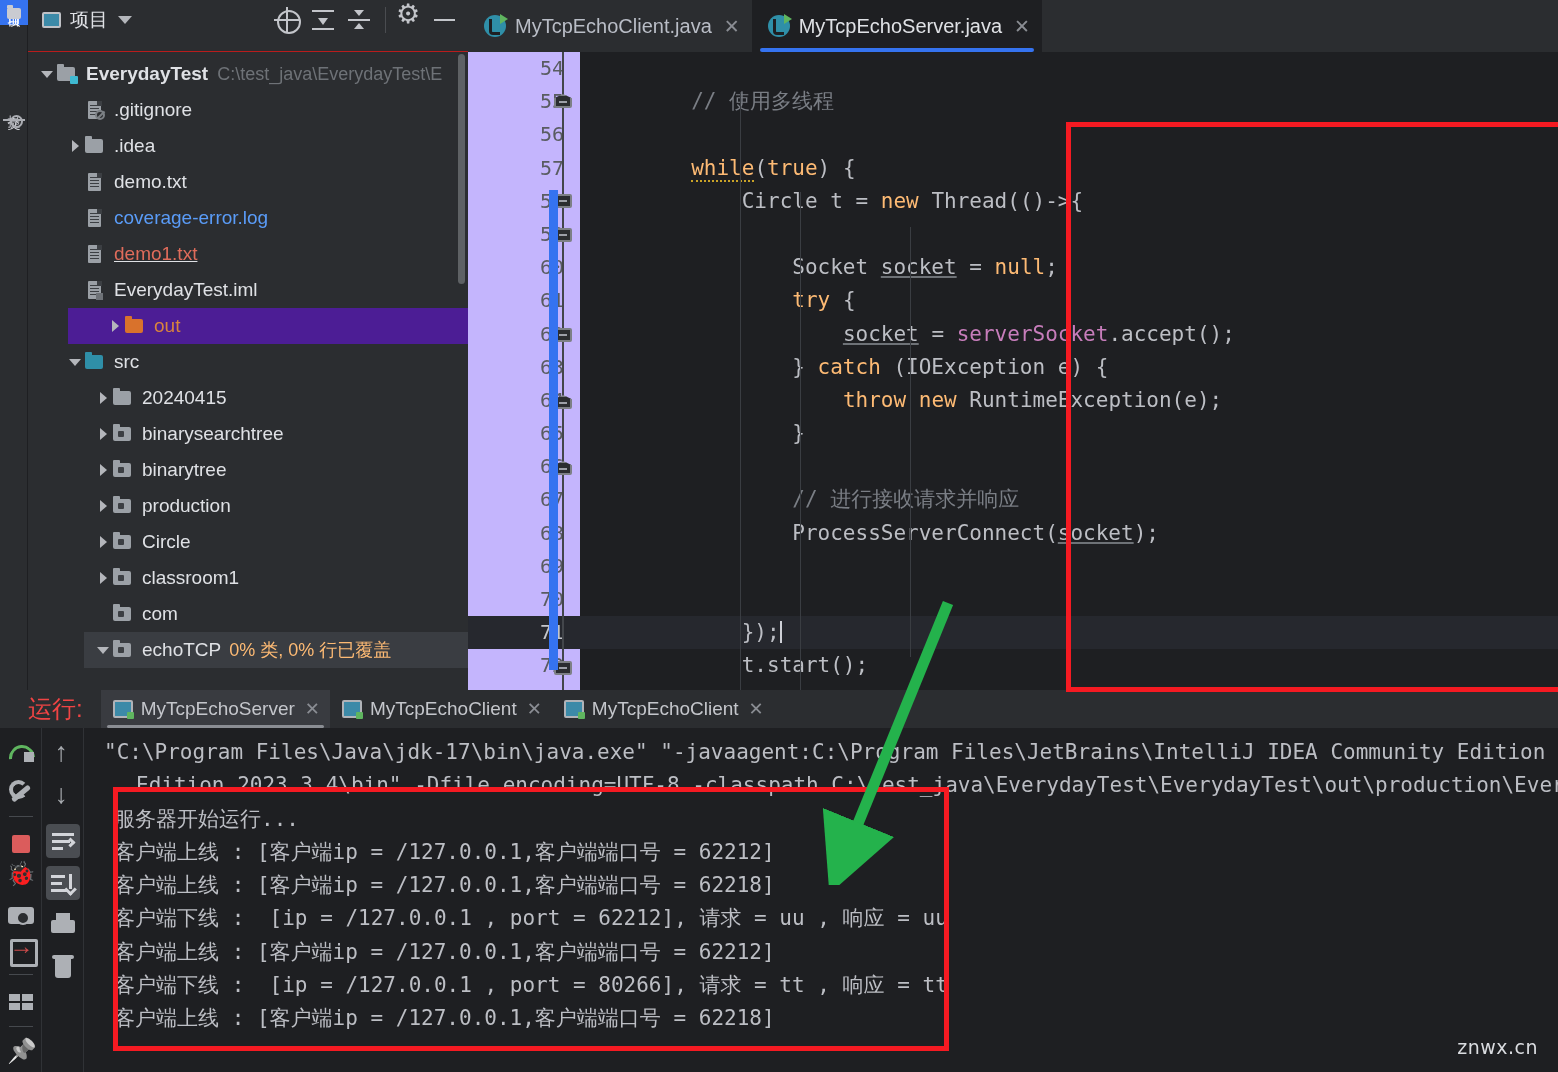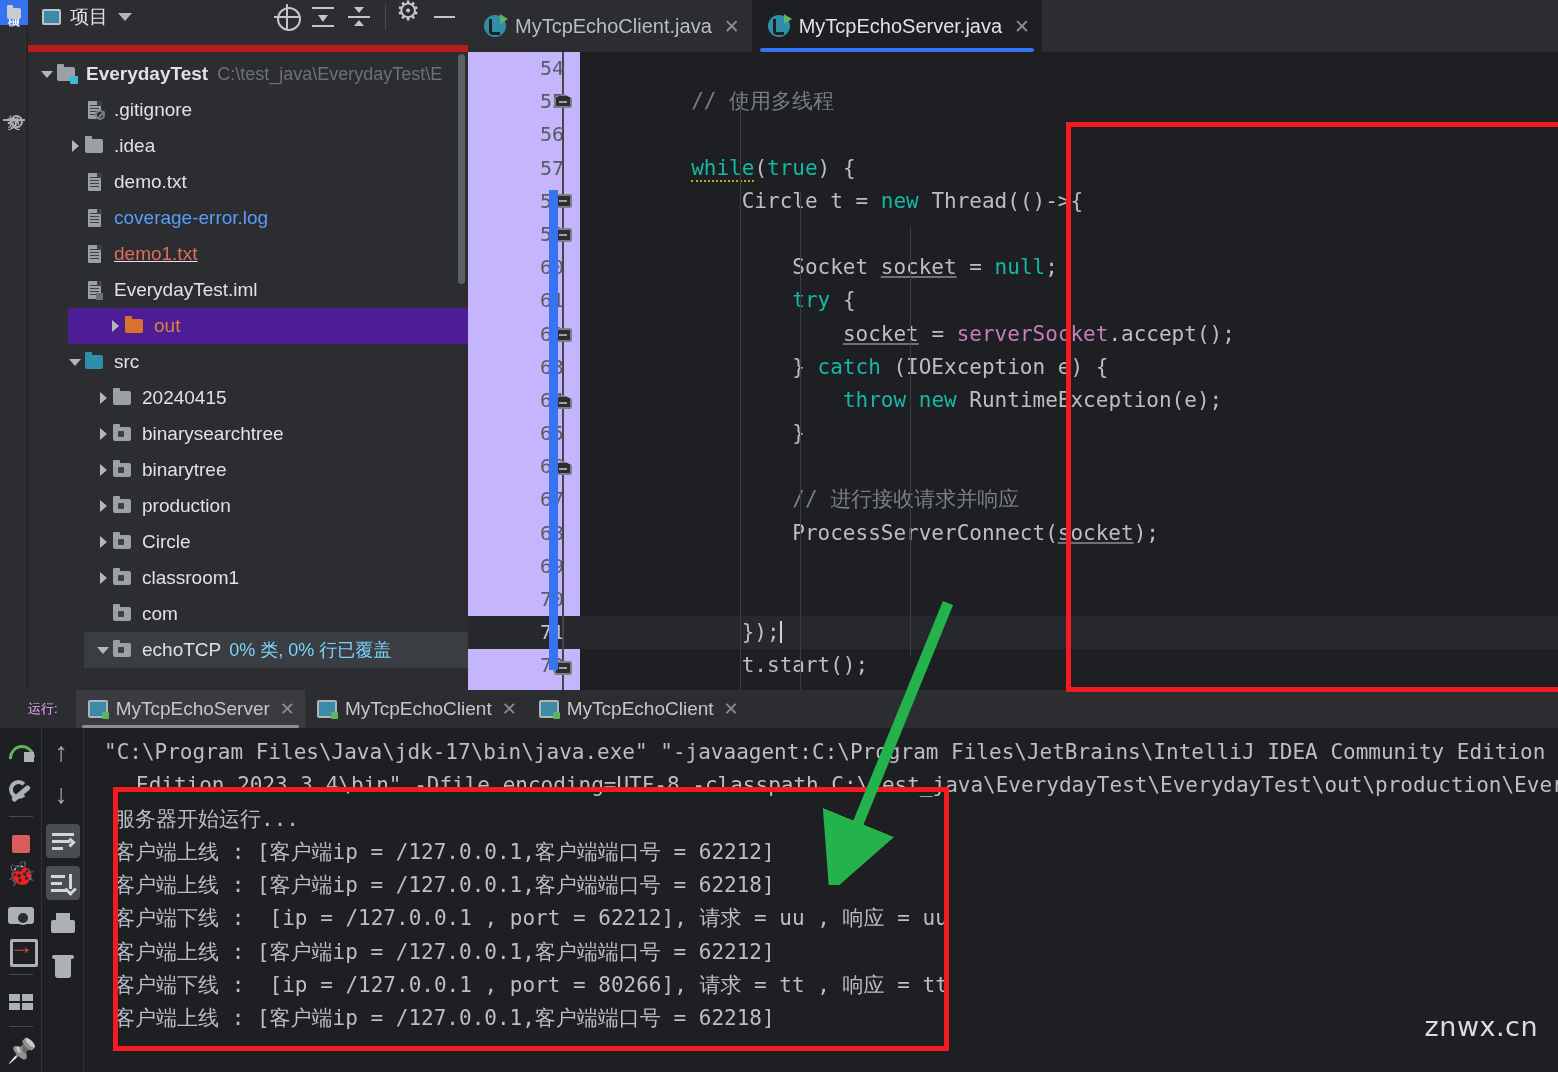--- a/index.html
+++ b/index.html
@@ -49,21 +49,21 @@
     background:#ABADB3;
   }
 
   
   .proj-panel {
     position: absolute; left: 28px; top: 0; width: 440px; height: 690px;
     background: #2B2D30;
   }
   .proj-header {
     height: 52px; display: flex; align-items: center; padding: 0 10px 12px 14px;
-    border-bottom: 7px solid #b91c1c;
+    border-bottom: 1px solid #b91c1c;
   }
   .proj-title-ico {
     width: 19px; height: 16px; border: 2px solid #BFC1C6; border-radius: 2px;
     background: #3C8AA8; margin-right: 9px; flex: none;
   }
   .proj-title { font-size: 19px; color: #DFE1E5; margin-right: 10px; }
   .caret-down {
     width: 0; height: 0; border-left: 7px solid transparent;
     border-right: 7px solid transparent; border-top: 8px solid #B4B6BB;
   }
@@ -198,21 +198,21 @@
   .imlmark{
     position:absolute; right:3px; bottom:0px; width:7px;height:7px;
     background:#6E7277; z-index:3;
   }
   .tlabel { }
   .tpath { color: #6E7277; font-size: 18px; margin-left: 9px; }
   .bold { font-weight: bold; }
   .c-blue { color: #5A9CF8; }
   .c-red { color: #E06C5B; }
   .c-orange { color: #D9833D; }
-  .cov { color: #7dd3fc; font-size: 18px; margin-left: 8px; }
+  .cov { color: #fdba74; font-size: 18px; margin-left: 8px; }
 
   .tree-scrollbar {
     position: absolute; right: 3px; top: 54px; width: 7px; height: 230px;
     background: #5E6164; border-radius: 4px;
   }
 
   
   .editor-wrap {
     position: absolute; left: 468px; top: 0; right: 0; height: 690px;
     background: #1E1F22;
@@ -280,21 +280,21 @@
     position:absolute; right:22px; top:138px; width:9px; height:480px; background:#3573F0;
   }
 
   .codecol { flex: 1; position: relative; background: #1E1F22; }
   .cline {
     height: 33.2px; line-height: 33.2px; white-space: pre;
     font-family: "DejaVu Sans Mono", monospace; font-size: 21px; color: #BCBEC4;
     padding-left: 10px;
   }
   .cline.cur { background: #26282E; }
-  .kw { color: #14b8a6; }
+  .kw { color: #fdba74; }
   .cmt { color: #7A7E85; }
   .fld { color: #C77DBB; }
   .und { text-decoration: underline; text-decoration-color:#6E7277; }
   .wavy { border-bottom: 2px dotted #C9A227; }
   .caret { display:inline-block; width:2px; height:22px; background:#CED0D6; vertical-align:-4px; }
   .indent-guide{
     position:absolute; width:1px; background:#3A3D42;
   }
 
   .red-box-editor {
@@ -304,21 +304,21 @@
 
   
   .run-panel {
     position: absolute; left: 0; top: 690px; width: 1558px; height: 382px;
     background: #1E1F22;
   }
   .run-tabbar {
     height: 38px; display: flex; align-items: center; background: #2B2D30;
     padding-left: 28px;
   }
-  .run-label { font-size: 13px; color: #f0abfc; margin-right: 18px; }
+  .run-label { font-size: 24px; color: #ef4444; margin-right: 18px; }
   .rtab {
     height: 38px; display: flex; align-items: center; padding: 0 10px 0 12px;
     font-size: 19px; color: #C4C6CB; position: relative; cursor: pointer;
   }
   .rtab.active { background: #393B40; }
   .rtab.active::after{
     content:""; position:absolute; left:6px; right:6px; bottom:0; height:3px;
     background:#8A8D93; border-radius:2px;
   }
   .runico {
@@ -433,21 +433,21 @@
   .con-cmd { padding-left: 6px; }
   .con-cmd2 { padding-left: 38px; }
   .con-out { padding-left: 16px; }
 
   .red-box-console {
     position: absolute; left: 113px; top: 787px; width: 836px; height: 264px;
     border: 5px solid #F51A22; pointer-events:none; z-index: 30;
   }
 
   .watermark {
-    position: absolute; right: 20px; bottom: 30px; font-size: 27px;
+    position: absolute; right: 20px; bottom: 14px; font-size: 19px;
     color: #DADCE0; letter-spacing: 0.5px; font-family: "DejaVu Sans", sans-serif;
   }
 
   .green-arrow { position:absolute; left:800px; top:595px; z-index:40; pointer-events:none;}
 </style>
 </head>
 <body>
 
 <div id="app">
 

